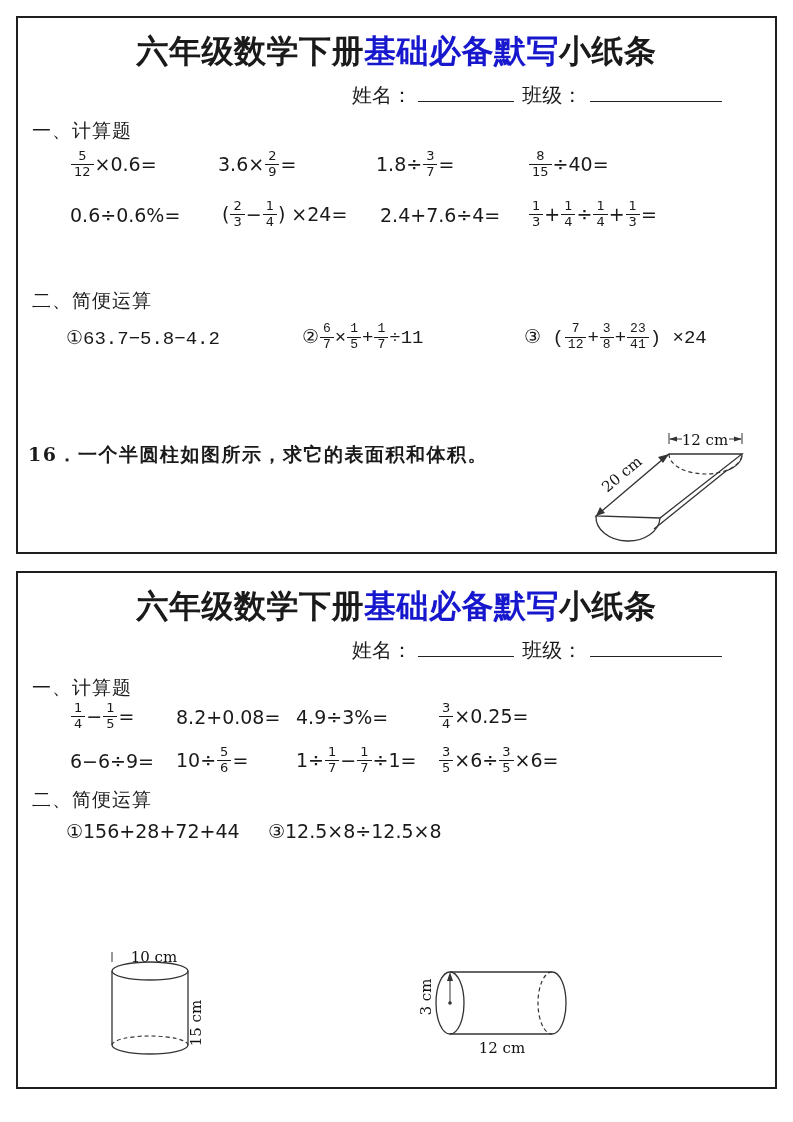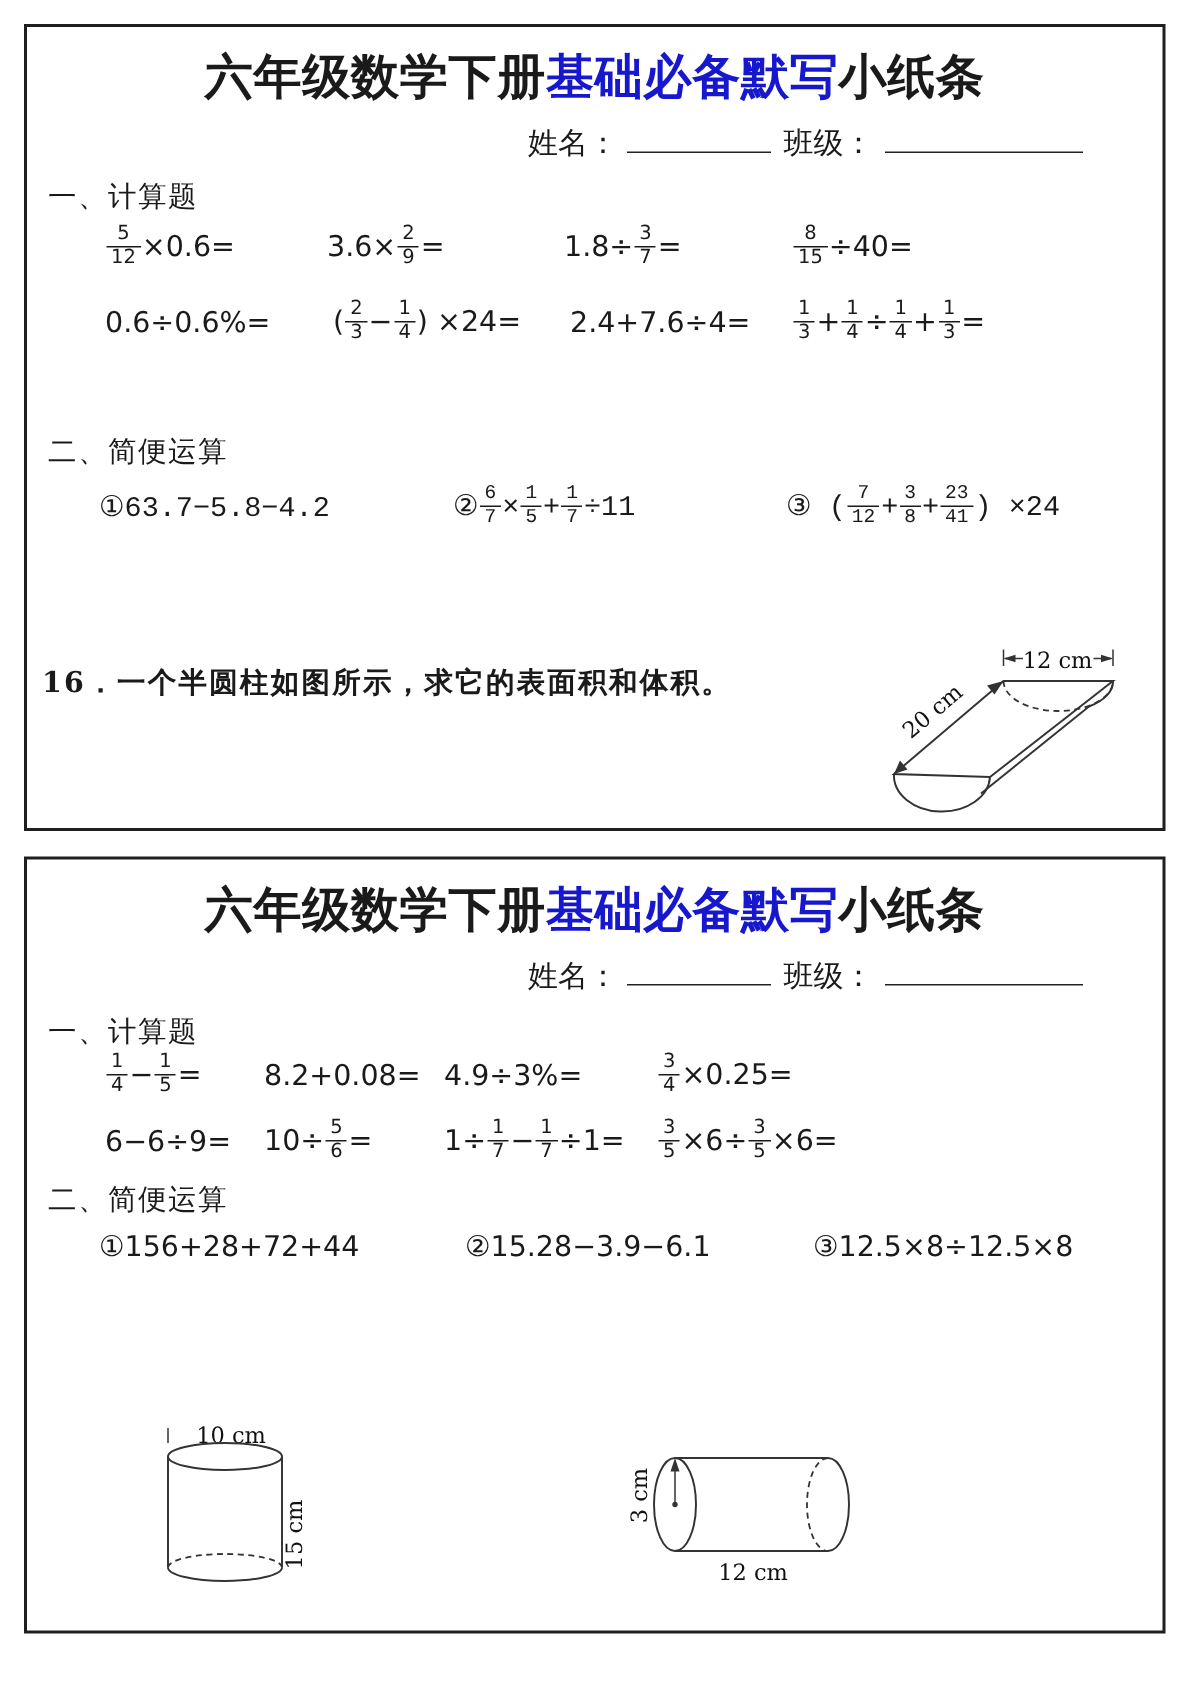--- a/index.html
+++ b/index.html
@@ -37,21 +37,21 @@
   .panel-2 .heading-simp{top:214px;}
   .panel-2 .heading-formula{top:344px;letter-spacing:1.5px;}
 
   .math-row{position:absolute;display:grid;align-items:center;
     font-family:"DejaVu Sans","Liberation Sans",sans-serif;font-size:19px;white-space:nowrap;}
   .p1-calc-a{top:124px;left:52px;grid-template-columns:148px 158px 152px auto;height:46px;}
   .p1-calc-b{top:174px;left:52px;grid-template-columns:152px 158px 148px auto;height:46px;}
   .p1-simp  {top:296px;left:48px;grid-template-columns:236px 222px auto;height:48px;font-family:Liberation Mono, monospace;}
   .p2-calc-a{top:122px;left:52px;grid-template-columns:106px 120px 142px auto;height:44px;}
   .p2-calc-b{top:166px;left:52px;grid-template-columns:106px 120px 142px auto;height:44px;}
-  .p2-simp  {top:240px;left:48px;grid-template-columns:202px 190px auto;height:36px;gap:42px;}
+  .p2-simp  {top:240px;left:48px;grid-template-columns:202px 190px auto;height:36px;}
 
   .frac{display:inline-flex;flex-direction:column;text-align:center;vertical-align:middle;
     font-size:13px;line-height:1.15;margin:0 1px;position:relative;top:-1px;}
   .frac .num{border-bottom:1.3px solid #1a1a1a;padding:0 3px;display:block;}
   .frac .den{padding:0 3px;display:block;}
 
   .question{position:absolute;left:10px;font-size:19px;letter-spacing:1.5px;white-space:nowrap;font-weight:bold;}
   .panel-1 .question-16{top:424px;}
 
   .diagram{position:absolute;}
@@ -214,21 +214,20 @@
         </span>×6÷<span class="frac">
           <span class="num">3</span>
           <span class="den">5</span>
         </span>×6=</span>
   </div>
 
   <div class="sec-heading heading-simp">二、简便运算</div>
 
   <div class="math-row p2-simp">
     <span class="math">①156+28+72+44</span>
-    <span class="math">②15.28−3.9−6.1</span>
     <span class="math">③12.5×8÷12.5×8</span>
   </div>
 
 
   <svg class="diagram cyl-vertical" width="152" height="114" viewBox="0 0 152 114">
     <line class="thin" x1="28" y1="3" x2="28" y2="13"></line>
     <text x="70" y="13" text-anchor="middle">10 cm</text>
     <ellipse class="ln" cx="66" cy="22" rx="38" ry="9"></ellipse>
     <line class="ln" x1="28" y1="22" x2="28" y2="96"></line>
     <line class="ln" x1="104" y1="22" x2="104" y2="96"></line>

